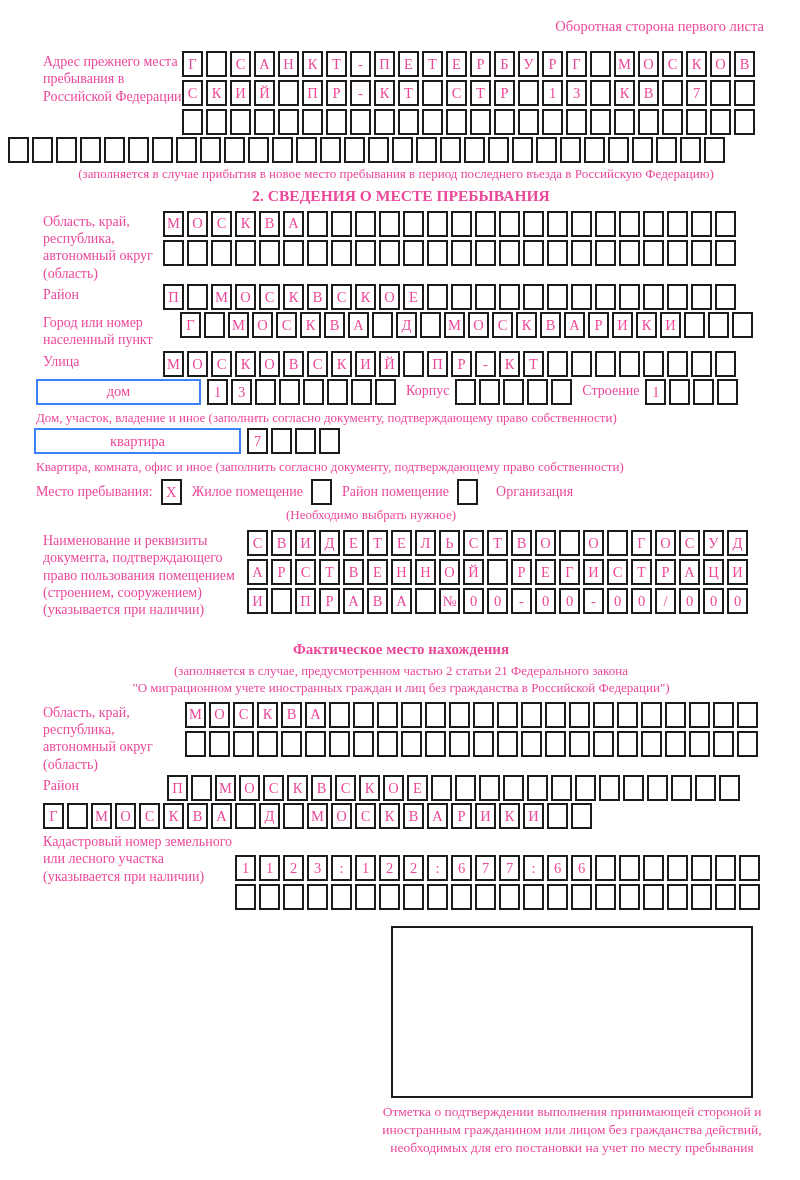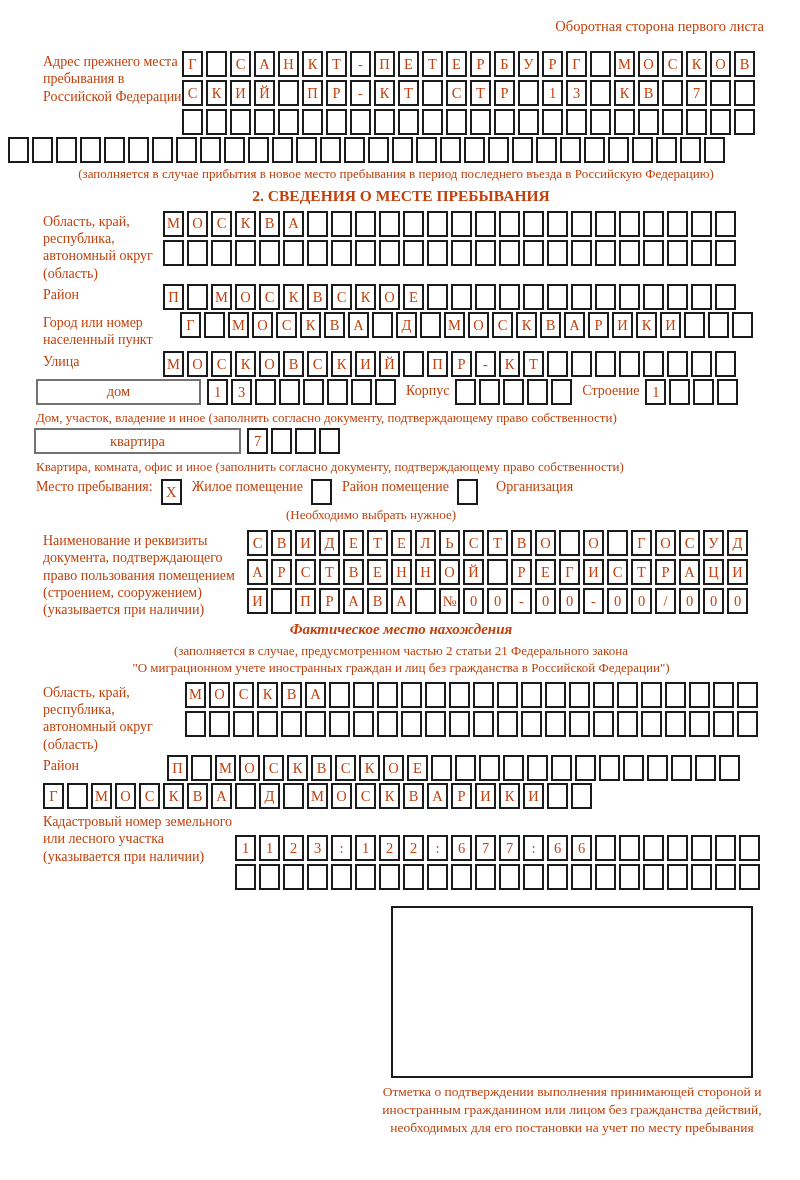--- a/index.html
+++ b/index.html
@@ -1,18 +1,18 @@
 <!DOCTYPE html>
 <html><head>
 <meta charset="utf-8">
 <style>
   html,body{margin:0;padding:0;background:#fff;}
   .sheet{
     width:800px;height:1180px;box-sizing:border-box;overflow:hidden;
-    padding:12px 34px 0 36px;background:#fff;color:#c2410c;
+    padding:12px 34px 0 36px;background:#fff;color:#ec4899;
     font-family:"Liberation Serif","DejaVu Serif",serif;
     position:relative;
   }
   .header-note{text-align:right;font-size:14.5px;margin:6px 2px 16px 0;}
   .field-row{display:flex;align-items:flex-start;margin-bottom:2px;margin-left:7px;}
   .label{font-size:14px;line-height:1.24;flex:none;padding-top:2px;}
   .w139{width:139px;} .w120{width:120px;} .w137{width:137px;}
   .w204{width:204px;} .w142{width:142px;} .w124{width:124px;} .w192{width:192px;}
   .rows{flex:1;}
   .boxes{display:flex;gap:3px;margin-bottom:3px;}
@@ -20,32 +20,32 @@
     box-sizing:border-box;flex:none;width:21px;height:26px;
     border:2px solid #1b1b1b;display:flex;align-items:center;justify-content:center;
     font-size:14.5px;line-height:1;background:#fff;
   }
   .fullrow{margin-left:-28px;margin-bottom:3px;}
   .note{font-size:13px;line-height:1.2;}
   .center{text-align:center;}
   .footnote{margin:1px 0 5px -10px;}
   .sec-title{text-align:center;font-weight:bold;font-size:15.5px;margin:2px 0 6px 0;}
   .bigbox{
-    box-sizing:border-box;height:26px;border:2px solid #737373;
+    box-sizing:border-box;height:26px;border:2px solid #3b82f6;
     display:flex;align-items:center;justify-content:center;
     font-size:14.5px;flex:none;background:#fff;
   }
   .house-row{display:flex;align-items:flex-start;margin-bottom:2px;}
   .inline-label{font-size:14px;padding:4px 6px 0 10px;flex:none;}
   .smallnote{font-size:13px;margin:0 0 3px 0;line-height:1.2;}
-  .stay-row{display:flex;font-size:14px;margin:4px 0 2px 0;}
+  .stay-row{display:flex;align-items:center;font-size:14px;margin:4px 0 2px 0;}
   .stay-row .cell{margin:0 10px 0 8px;}
   .stay-label{flex:none;}
   .choose-note{text-align:center;font-size:13px;margin:1px 60px 7px 0;}
-  .al-title{text-align:center;font-weight:bold;font-size:15px;margin:2px 0 5px 0;font-style:italic;}
+  .al-title{text-align:center;font-weight:bold;font-size:15px;margin:22px 0 5px 0;}
   .al-note{text-align:center;font-size:13px;line-height:1.3;}
   .al-note-wrap{margin-bottom:5px;}
   .stamp-col{width:396px;margin-left:auto;margin-right:-4px;margin-top:16px;}
   .stamp-box{box-sizing:border-box;width:362px;height:172px;border:2px solid #1b1b1b;margin:0 auto;background:#fff;}
   .stamp-note{font-size:13.5px;line-height:1.32;text-align:center;margin-top:5px;}
   .mb0{margin-bottom:0;}
 </style>
 </head>
 <body>
 

